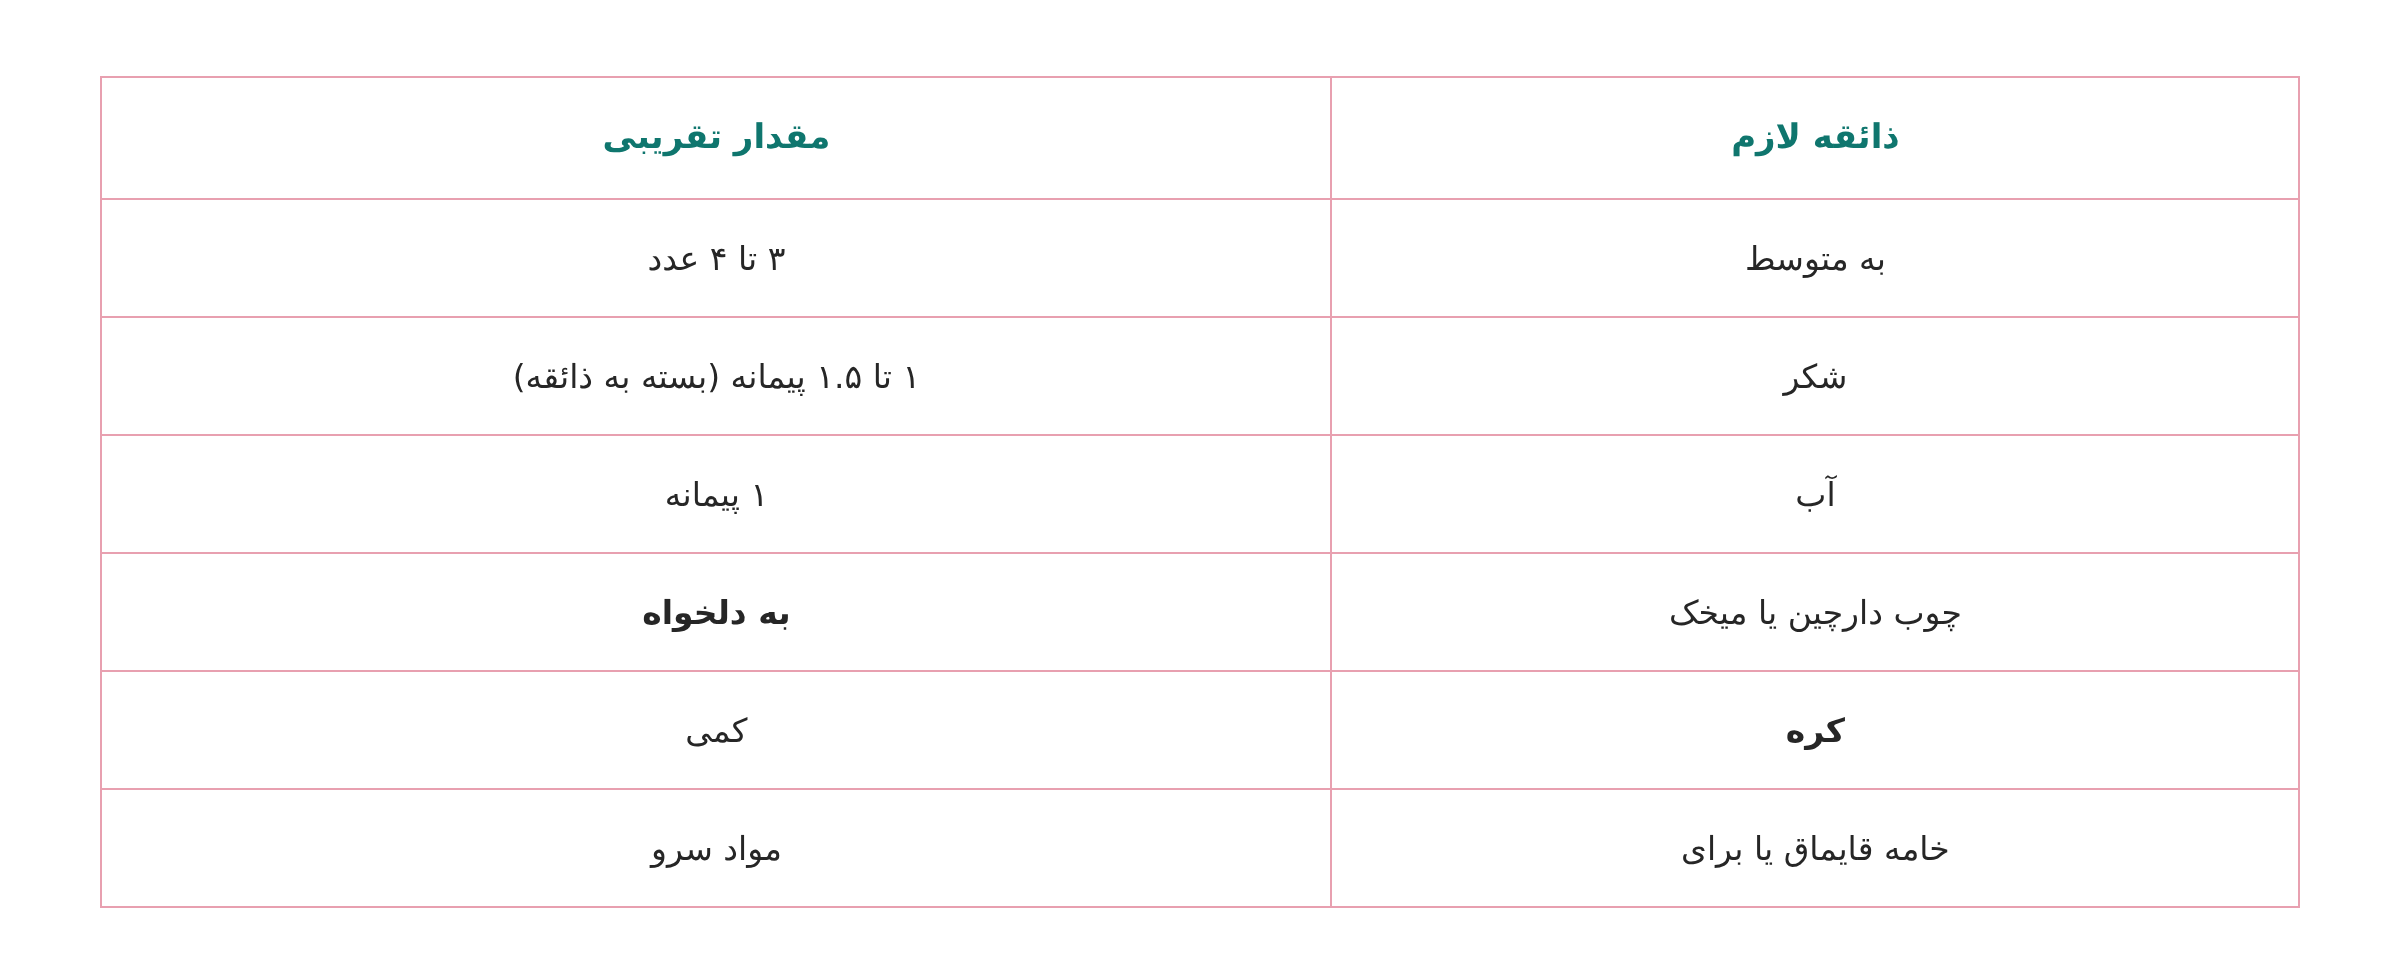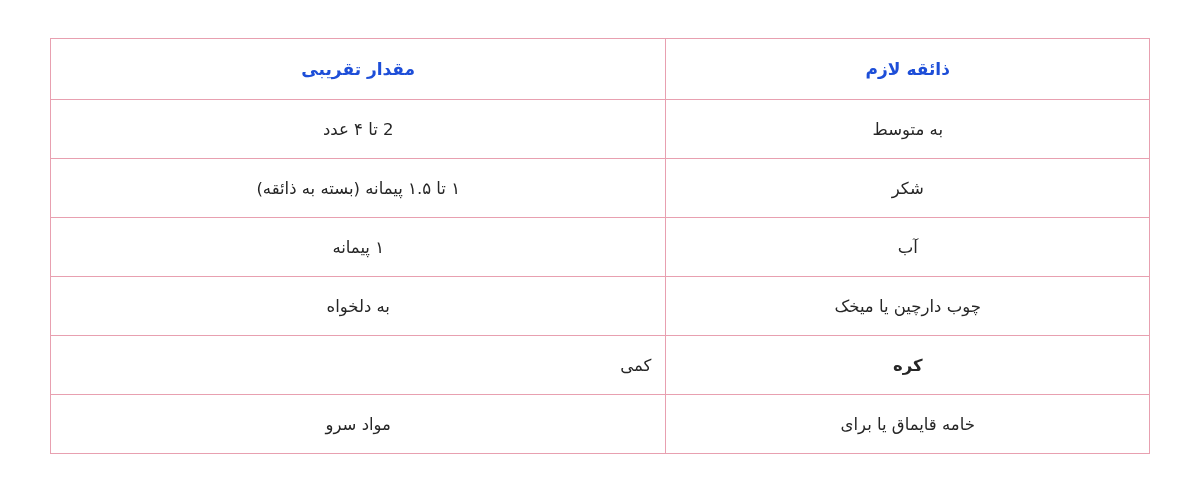--- a/index.html
+++ b/index.html
@@ -32,21 +32,21 @@
     text-align: center;
     vertical-align: middle;
     color: #262626;
     padding: 0 14px;
     font-weight: normal;
   }
   table.ingredients th {
     height: 60px;
     font-size: 17px;
     font-weight: bold;
-    color: #1d4ed8;
+    color: #0f766e;
   }
   table.ingredients td {
     height: 58px;
     font-size: 16.5px;
   }
   table.ingredients col.col-ingredient { width: 44%; }
   table.ingredients col.col-amount { width: 56%; }
 </style>
 </head>
 <body>
@@ -59,37 +59,37 @@
     </colgroup>
     <thead>
       <tr>
         <th style="border-color: rgb(232, 160, 176);">ذائقه لازم</th>
         <th style="border-color: rgb(232, 160, 176);">مقدار تقریبی</th>
       </tr>
     </thead>
     <tbody>
       <tr>
         <td style="border-color: rgb(232, 160, 176);">به متوسط</td>
-        <td style="border-color: rgb(232, 160, 176);">2 تا ۴ عدد</td>
+        <td style="border-color: rgb(232, 160, 176);">۳ تا ۴ عدد</td>
       </tr>
       <tr>
         <td style="border-color: rgb(232, 160, 176);">شکر</td>
         <td style="border-color: rgb(232, 160, 176);">۱ تا ۱.۵ پیمانه (بسته به ذائقه)</td>
       </tr>
       <tr>
         <td style="border-color: rgb(232, 160, 176);">آب</td>
         <td style="border-color: rgb(232, 160, 176);">۱ پیمانه</td>
       </tr>
       <tr>
         <td style="border-color: rgb(232, 160, 176); text-align: center;">چوب دارچین یا میخک</td>
-        <td style="border-color: rgb(232, 160, 176);">به دلخواه</td>
+        <td style="border-color: rgb(232, 160, 176); font-weight: bold;">به دلخواه</td>
       </tr>
       <tr>
         <td style="border-color: rgb(232, 160, 176); font-weight: bold;">کره</td>
-        <td style="border-color: rgb(232, 160, 176); text-align: right;">کمی</td>
+        <td style="border-color: rgb(232, 160, 176);">کمی</td>
       </tr>
       <tr>
         <td style="border-color: rgb(232, 160, 176);">خامه قایماق یا برای</td>
         <td style="border-color: rgb(232, 160, 176);">مواد سرو</td>
       </tr>
     </tbody>
   </table>
 </div>
 
 </body></html>

